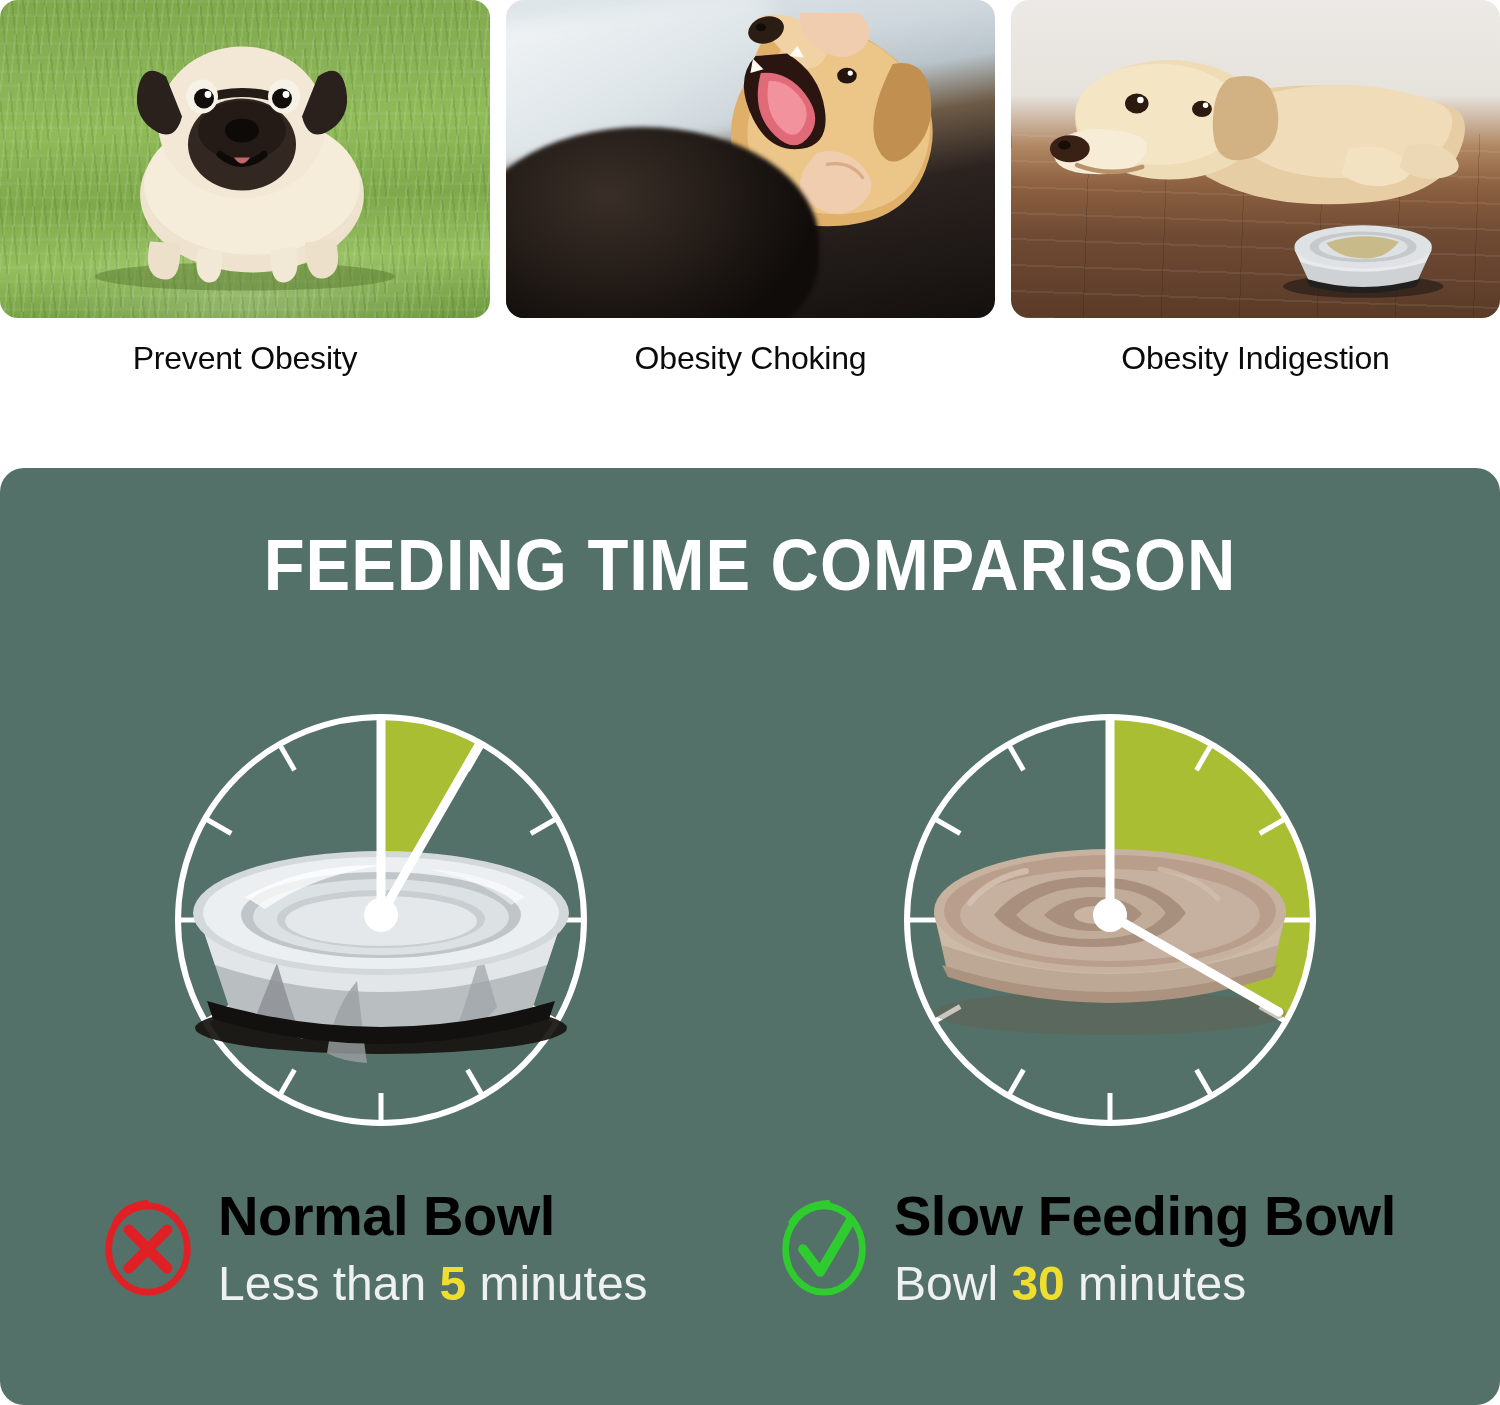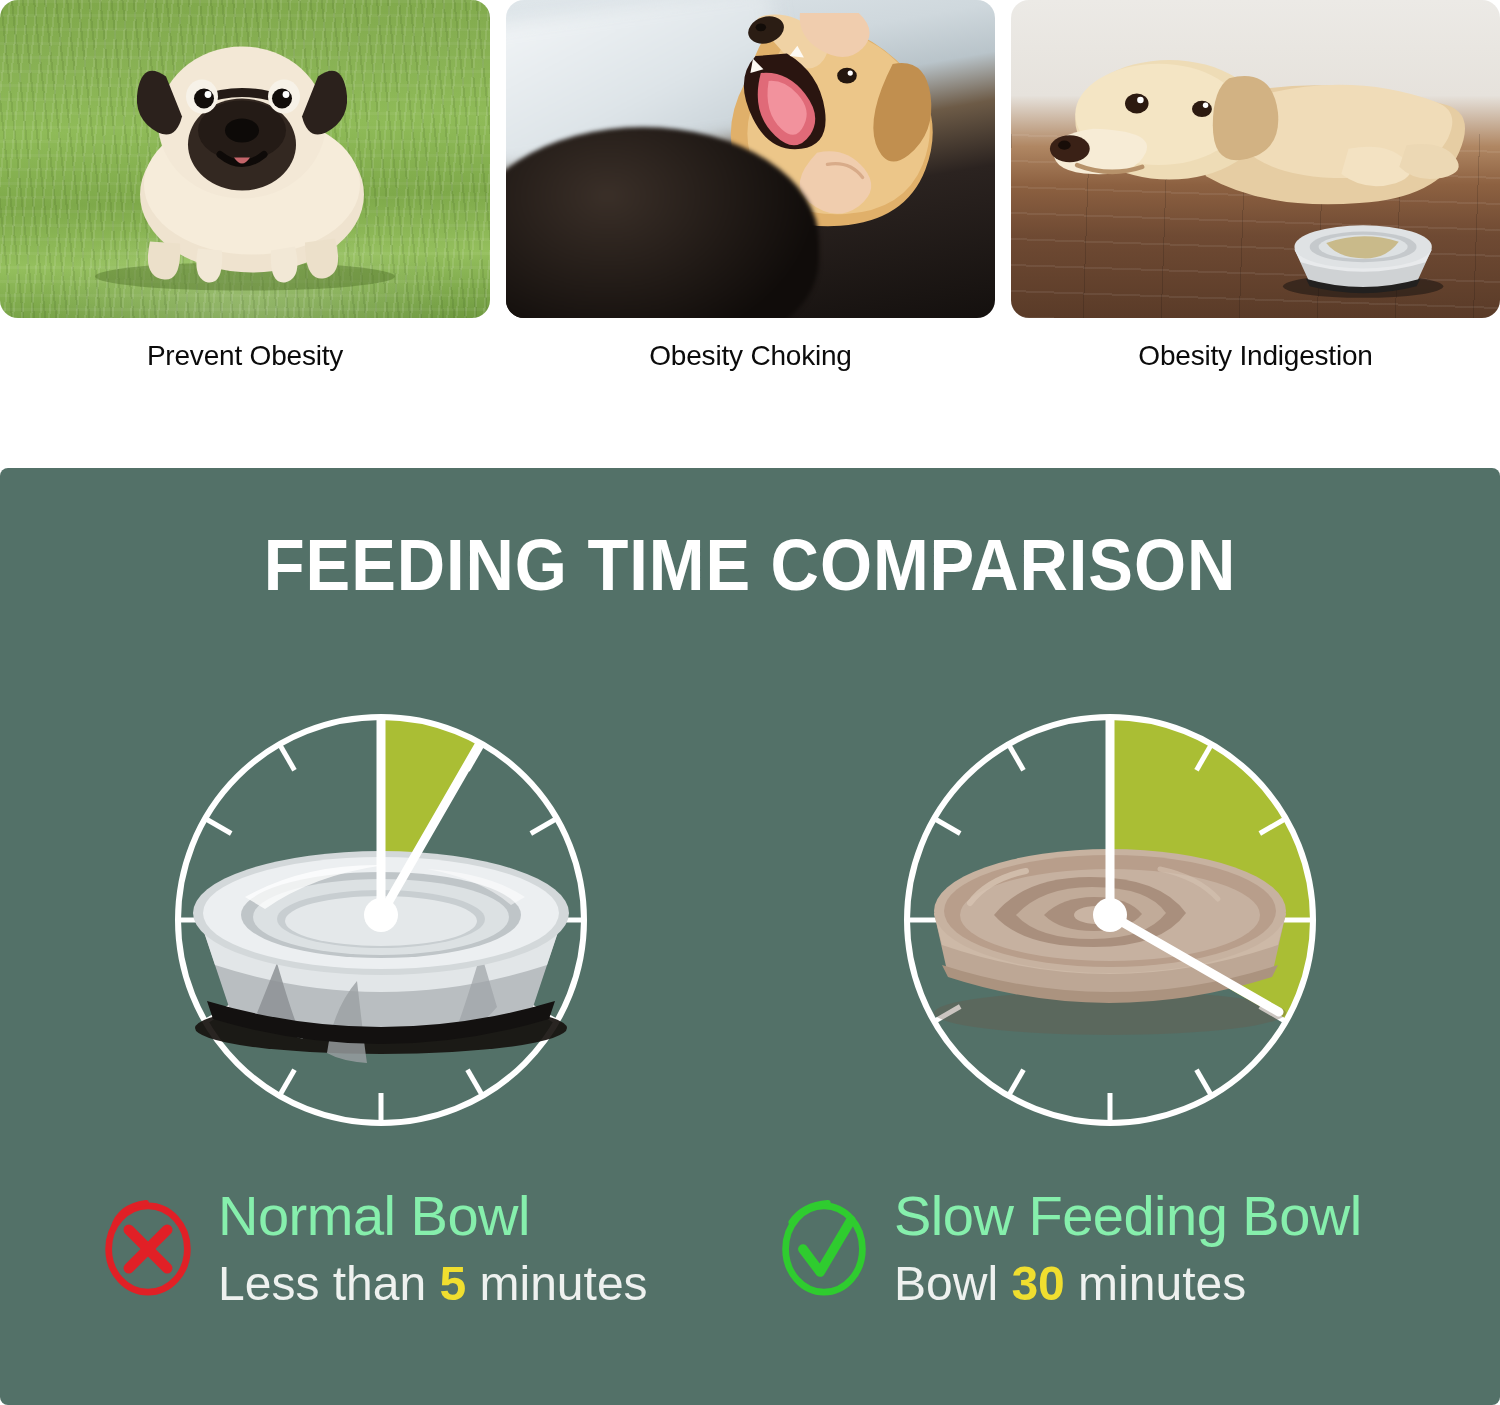--- a/index.html
+++ b/index.html
@@ -33,21 +33,21 @@
     border-radius: 18px;
     overflow: hidden;
     position: relative;
   }
   .benefit-label {
     position: absolute;
     top: 340px;
     left: 0;
     width: 100%;
     text-align: center;
-    font-size: 28px;
+    font-size: 32px;
     font-weight: 400;
     color: #0b0b0b;
     letter-spacing: -0.2px;
     white-space: nowrap;
   }
 
   
   #benefit-card-0 { left: 0px;    width: 490px; }
   #benefit-card-1 { left: 506px;  width: 489px; }
   #benefit-card-2 { left: 1011px; width: 489px; }
@@ -124,21 +124,21 @@
     width: 52%; height: 28%;
   }
 
   
   #comparison-panel {
     position: absolute;
     left: 0;  top: 468px;
     width: 1500px;
     height: 937px;
     background: #537168;
-    border-radius: 8px;
+    border-radius: 24px;
   }
 
   #panel-title {
     position: absolute;
     left: 0; top: 56px;
     width: 100%;
     text-align: center;
     color: #ffffff;
     font-size: 72px;
     font-weight: 700;
@@ -183,23 +183,23 @@
   #result-normal { left: 100px; }
   #result-slow   { left: 776px; }
 
   .result-icon {
     width: 96px; height: 100px;
     flex: 0 0 auto;
     margin-right: 22px;
   }
   .result-text { display: flex; flex-direction: column; justify-content: center; }
   .result-title {
-    color: #86efac;
+    color: #000000;
     font-size: 56px;
-    font-weight: 400;
+    font-weight: 700;
     line-height: 1.02;
     white-space: nowrap;
     letter-spacing: -0.5px;
   }
   .result-sub {
     color: #eef1ef;
     font-size: 48px;
     font-weight: 400;
     line-height: 1.15;
     margin-top: 12px;

